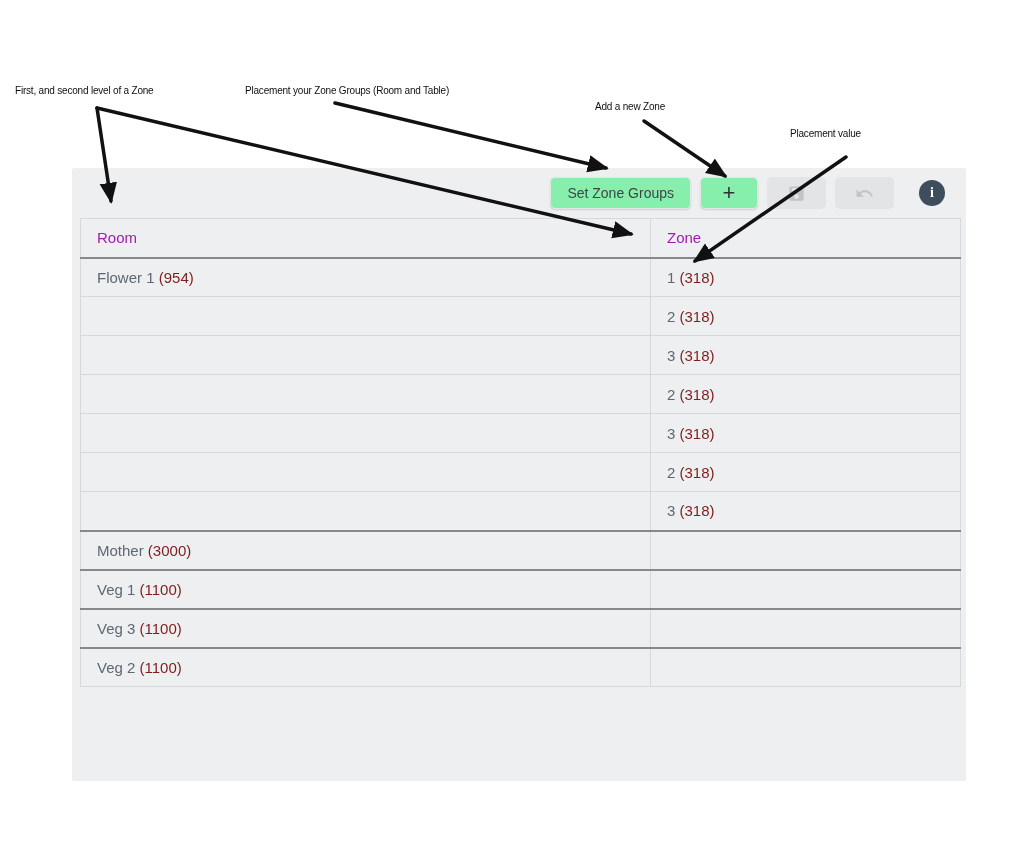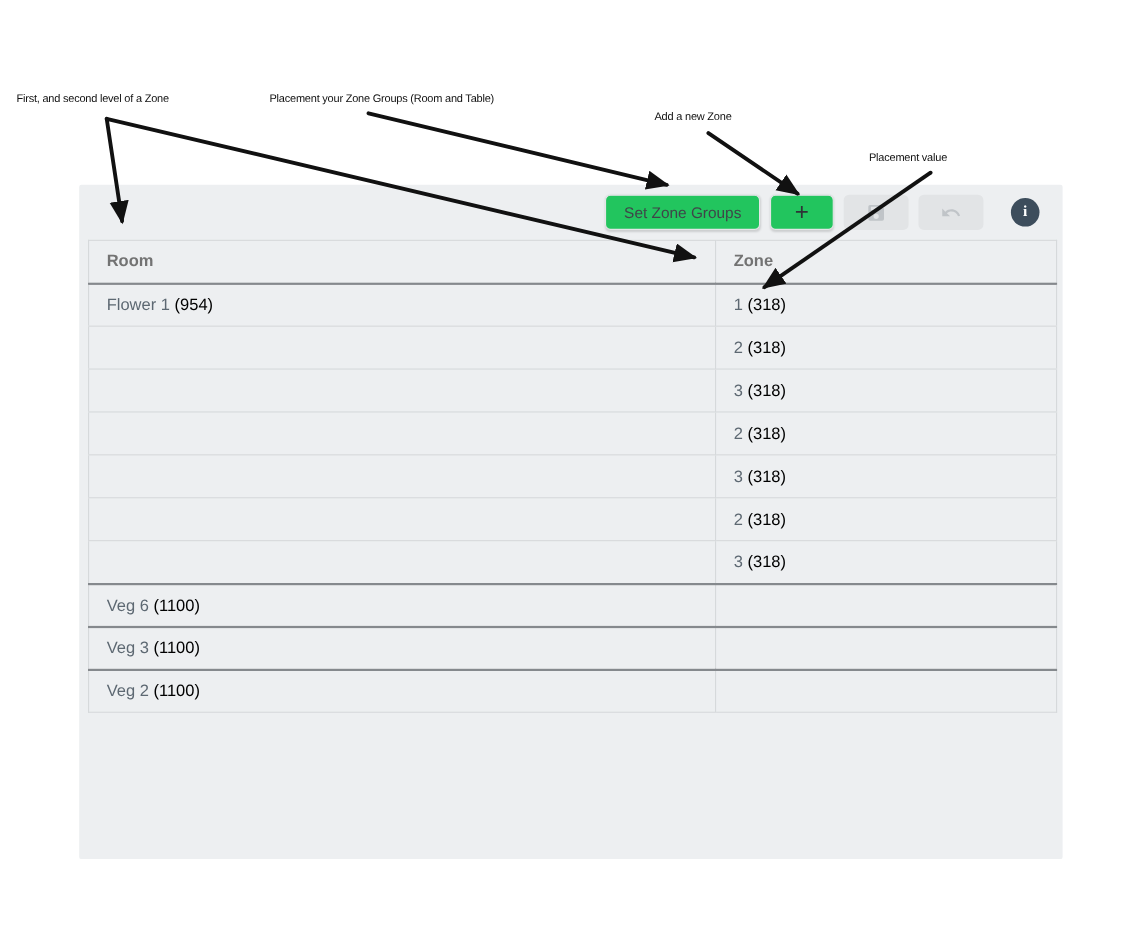--- a/index.html
+++ b/index.html
@@ -20,21 +20,21 @@
     position:absolute; left:72px; top:168px; width:894px; height:613px;
     background:#edeff1; border-radius:2px; box-sizing:border-box; z-index:1;
   }
 
   
   .toolbar {
     display:flex; align-items:center; justify-content:flex-end;
     height:50px; padding-right:21px; gap:9px;
   }
   .btn {
-    height:32px; background:#22c55e; border:1px solid #e4e6e7; border-radius:5px;
+    height:32px; background:#86efac; border:1px solid #e4e6e7; border-radius:5px;
     box-shadow:0 1px 2px rgba(0,0,0,0.14); font-family:inherit; font-size:14px;
     color:#3f4549; padding:0 16px; cursor:pointer; display:flex; align-items:center;
     justify-content:center; box-sizing:border-box;
   }
   .btn-plus { width:58px; padding:0; font-size:22px; font-weight:400; line-height:1; color:#2e3336; }
   .btn-icon {
     width:59px; padding:0; background:#e2e4e6; border:none; box-shadow:none; cursor:default;
   }
   .info-btn {
     width:26px; height:26px; border-radius:50%; background:#3d4d5c; color:#ffffff;
@@ -44,40 +44,40 @@
 
   
   .zone-table {
     width:881px; margin-left:8px; border-collapse:collapse;
     border:1px solid #d6d9db; background:#edeff1;
   }
   .zone-table th, .zone-table td {
     text-align:left; height:39px; padding:0 0 0 16px; box-sizing:border-box;
     vertical-align:middle; font-size:15px;
   }
-  .zone-table th { color:#737373; font-weight:700; }
+  .zone-table th { color:#a21caf; font-weight:400; }
   .zone-table th:first-child, .zone-table td:first-child {
     width:570px; border-right:1px solid #d6d9db;
   }
   .zone-table thead tr { border-bottom:2px solid #85898d; }
   .zone-table tbody tr { border-top:1px solid #d6d9db; }
   .zone-table tbody tr:first-child { border-top:none; }
   .zone-table tbody tr.group-start { border-top:2px solid #85898d; }
   .zone-name { color:#5d6872;margin-top:27px; }
-  .zone-value { color:#000000; }
+  .zone-value { color:#7f1d1d; }
 </style>
 </head>
 <body>
 
 <div class="page">
 
   <div class="annotation" style="left:15px;  top:85px;">First, and second level of a Zone</div>
   <div class="annotation" style="left:245px; top:85px;">Placement your Zone Groups (Room and Table)</div>
   <div class="annotation" style="left:595px; top:101px;">Add a new Zone</div>
-  <div class="annotation" style="left:790px; top:138px;">Placement value</div>
+  <div class="annotation" style="left:790px; top:128px;">Placement value</div>
 
   <svg class="arrows" width="1024" height="853" viewBox="0 0 1024 853">
     <defs>
       <marker id="ah" markerWidth="7" markerHeight="6" refX="5.2" refY="2.5" orient="auto" markerUnits="strokeWidth">
         <path d="M0,0 L6,2.5 L0,5 Z" fill="#111111"></path>
       </marker>
     </defs>
     <g stroke="#111111" stroke-width="3.5" fill="none" stroke-linecap="round">
       <path d="M97,108 L111,201" marker-end="url(#ah)"></path>
       <path d="M97,108 L631,234" marker-end="url(#ah)"></path>
@@ -144,21 +144,25 @@
         </tr>
         <tr>
           <td><span class="zone-name"></span> <span class="zone-value"></span></td>
           <td><span class="zone-name">2</span> <span class="zone-value">(318)</span></td>
         </tr>
         <tr>
           <td><span class="zone-name"></span> <span class="zone-value"></span></td>
           <td><span class="zone-name">3</span> <span class="zone-value">(318)</span></td>
         </tr>
         <tr class="group-start">
-          <td><span class="zone-name">Veg 6</span> <span class="zone-value">(1100)</span></td>
+          <td><span class="zone-name">Mother</span> <span class="zone-value">(3000)</span></td>
+          <td><span class="zone-name"></span> <span class="zone-value"></span></td>
+        </tr>
+        <tr class="group-start">
+          <td><span class="zone-name">Veg 1</span> <span class="zone-value">(1100)</span></td>
           <td><span class="zone-name"></span> <span class="zone-value"></span></td>
         </tr>
         <tr class="group-start">
           <td><span class="zone-name">Veg 3</span> <span class="zone-value">(1100)</span></td>
           <td><span class="zone-name"></span> <span class="zone-value"></span></td>
         </tr>
         <tr class="group-start">
           <td><span class="zone-name">Veg 2</span> <span class="zone-value">(1100)</span></td>
           <td><span class="zone-name"></span> <span class="zone-value"></span></td>
         </tr>

